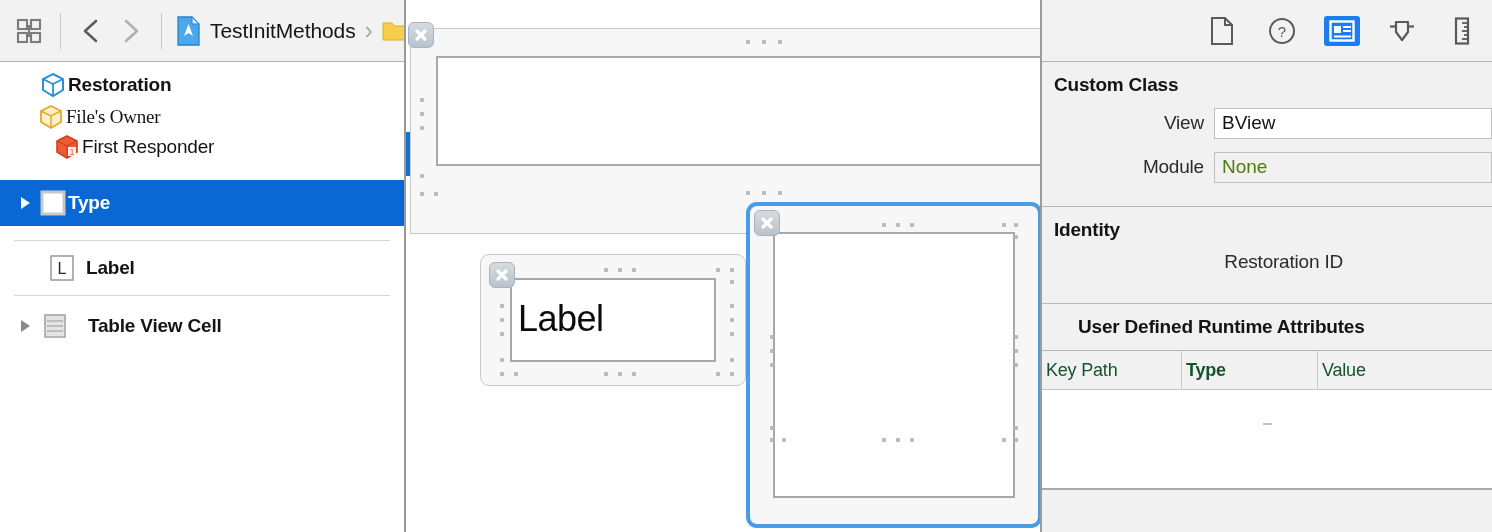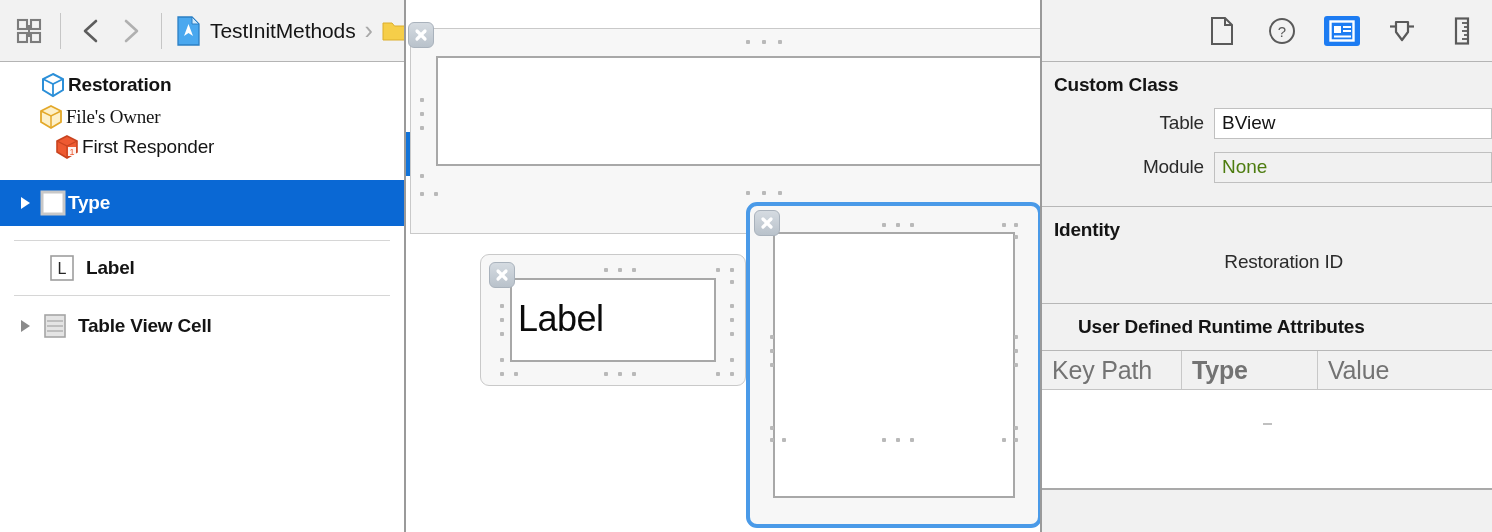--- a/index.html
+++ b/index.html
@@ -188,22 +188,22 @@
   .sec-pad-b { height: 12px; }
 
   
   .udra-head {
     display: flex; align-items: center; height: 40px;
     border-top: 1px solid #b7b7b7;
     border-bottom: 1px solid #c4c4c4;
     background: #f1f1f1;
   }
   .udra-col {
-    font-size: 25px; color: #737373; letter-spacing: -0.2px;
-    padding-left: 10px; height: 100%;
+    font-size: 18px; color: #14532d; letter-spacing: -0.2px;
+    padding-left: 4px; height: 100%;
     display: flex; align-items: center;
     border-right: 1px solid #c8c8c8;
   }
   .udra-col:last-child { border-right: none; }
   .udra-body { background: #ffffff; height: 98px; }
   .udra-foot { border-top: 2px solid #a9a9a9; height: 10px; background:#f1f1f1; }
 </style>
 </head>
 <body>
 
@@ -335,21 +335,21 @@
           </svg>
         </div>
         <div class="ol-ico" style="width:34px;flex:0 0 34px;">
           <svg width="28" height="28" viewBox="0 0 28 28">
             <rect x="4" y="3" width="20" height="22" fill="#e4e4e4" stroke="#a5a5a5" stroke-width="1.6"></rect>
             <line x1="6" y1="9" x2="22" y2="9" stroke="#a5a5a5" stroke-width="1.2"></line>
             <line x1="6" y1="14" x2="22" y2="14" stroke="#a5a5a5" stroke-width="1.2"></line>
             <line x1="6" y1="19" x2="22" y2="19" stroke="#a5a5a5" stroke-width="1.2"></line>
           </svg>
         </div>
-        <span class="ol-label" style="margin-left:6px;">Table View Cell</span>
+        <span class="ol-label" style="margin-left:16px;">Table View Cell</span>
       </div>
     </div>
   </div>
 
   <div class="canvas-col">
 
     <div class="canvas-scroll-ind"></div>
 
     <div class="ib-obj" style="left:4px; top:28px; width:644px; height:206px;">
       <div class="ib-frame"></div>
@@ -497,21 +497,21 @@
           </svg>
         </div>
       </div>
     </div>
 
     <div class="insp-body">
 
       <div class="insp-section">
         <div class="sec-title">Custom Class</div>
         <div class="field-row">
-          <div class="field-label">Table</div>
+          <div class="field-label">View</div>
           <div class="field-input">BView</div>
         </div>
         <div class="field-row">
           <div class="field-label">Module</div>
           <div class="field-input ph">None</div>
         </div>
         <div class="sec-pad-b"></div>
       </div>
 
       <div class="insp-section">

